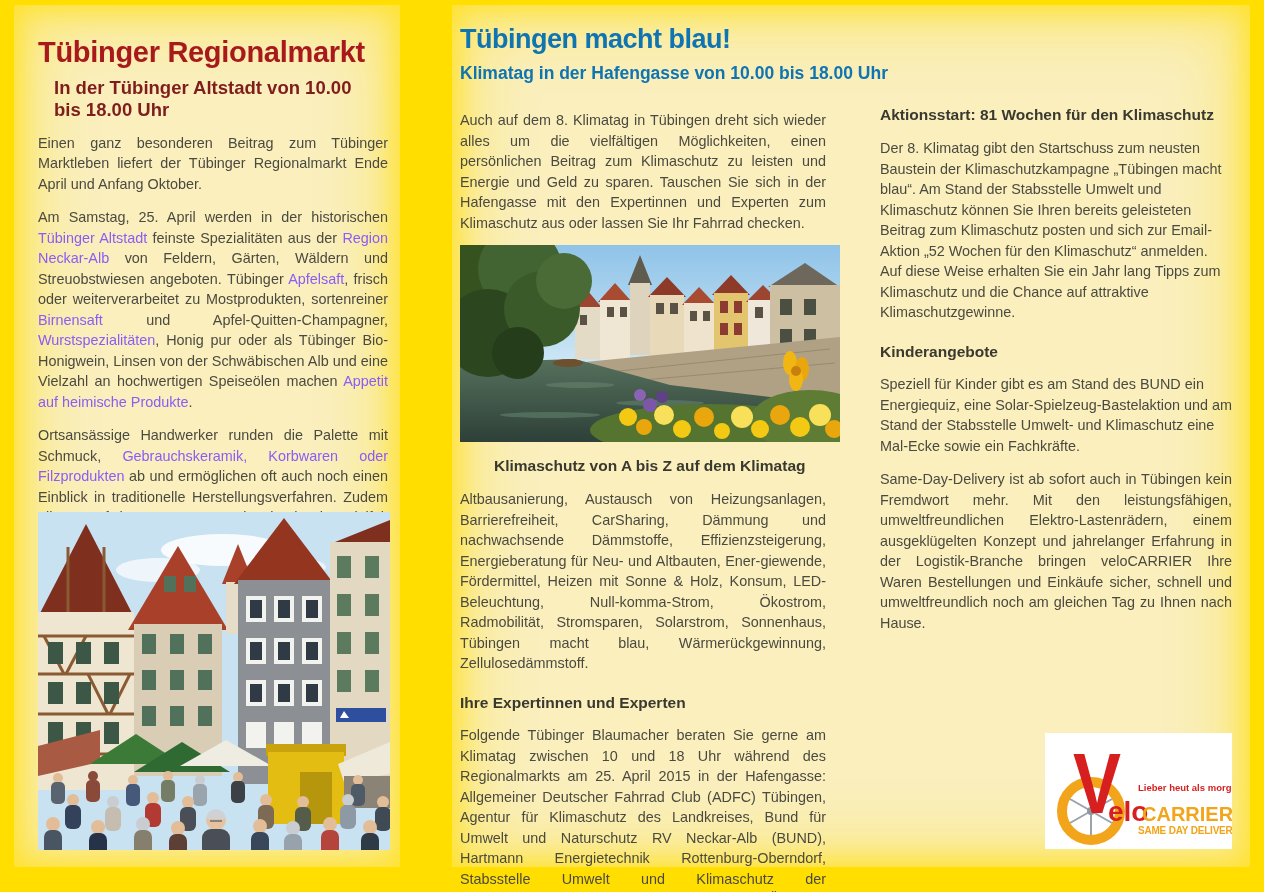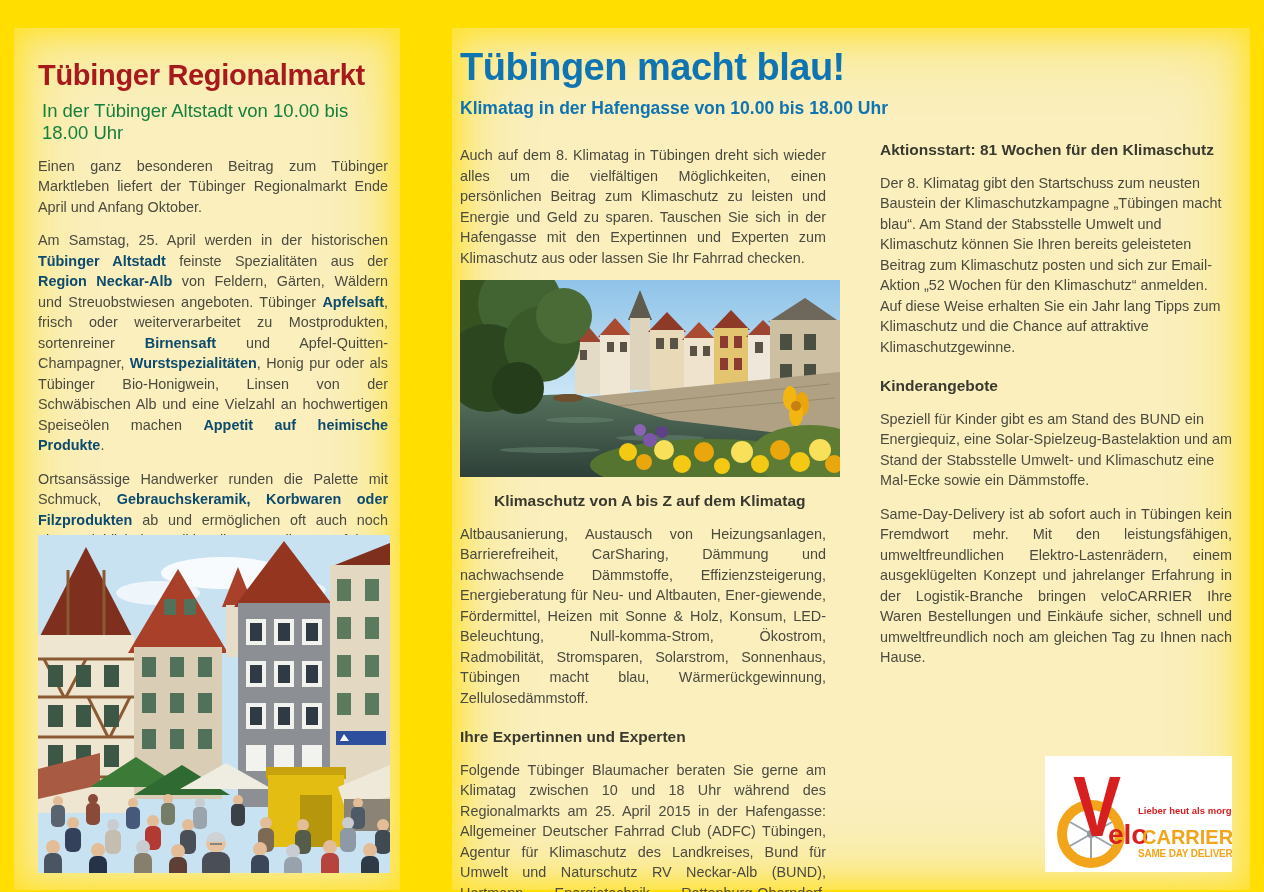--- a/index.html
+++ b/index.html
@@ -2,37 +2,37 @@
 <html lang="de"><head>
 <meta charset="utf-8">
 <style>
   html,body { margin:0; padding:0; background:#e9e9e9; }
   .page {
     position:relative; width:1264px; height:892px; overflow:hidden;
     background:#ffde00;
     font-family:"Liberation Sans","DejaVu Sans",sans-serif;
   }
   .panel {
-    position:absolute; top:28px; height:862px; box-sizing:border-box;
+    position:absolute; top:5px; height:862px; box-sizing:border-box;
     background:#faefbd;
     box-shadow: inset 0 0 26px 5px #ffe22e, inset 0 0 60px 22px rgba(255,222,0,.38);
   }
   .panel-left { left:14px; width:386px; padding:20px 12px 0 24px; }
   .panel-main { left:452px; width:798px; padding:20px 18px 0 8px; }
 
   .left-title { margin:12px 0 0; font-size:29px; line-height:1.05; font-weight:bold; color:#a8191c; letter-spacing:-.3px; }
-  .left-subtitle { margin:10px 4px 0; font-size:18.5px; line-height:1.15; font-weight:normal; color:#15803d; }
-
-  .main-title { margin:0; font-size:38px; line-height:1.05; font-weight:bold; color:#0f74b2; letter-spacing:-.5px; }
+  .left-subtitle { margin:10px 16px 0; font-size:18.5px; line-height:1.15; font-weight:bold; color:#7f1d1d; }
+
+  .main-title { margin:0; font-size:27px; line-height:1.05; font-weight:bold; color:#0f74b2; letter-spacing:-.5px; }
   .main-subtitle { margin:10px 0 0; font-size:17.5px; line-height:1.15; font-weight:bold; color:#0f74b2; }
 
   p.body { font-size:14.4px; line-height:20.5px; color:#4b4a40; margin:13px 0 0; hyphens:auto; }
   .just { text-align:justify; }
   .ragged { text-align:left; }
-  .b { font-weight:bold; color:#0c4a6e; }
+  .b { font-weight:normal; color:#8b5cf6; }
   .first-p { margin-top:24px; }
 
   h3.sec { margin:14px 0 0; font-size:15.5px; line-height:1.2; font-weight:bold; color:#3a392f; }
   .cols { display:flex; gap:54px; margin-top:14px; }
   .col1 { width:366px; }
   .col2 { width:356px; }
   .cols .body { }
   .cols h3.sec { margin-top:20px; }
   .col1 h3.sec:first-of-type { margin-top:15px;margin-left:34px; }
   .col2 h3.sec.first { margin-top:9px; }
@@ -387,21 +387,21 @@
 
         <h3 class="sec">Ihre Expertinnen und Experten</h3>
         <p class="body just">Folgende Tübinger Blaumacher beraten Sie gerne am Klimatag zwischen 10 und 18 Uhr während des Regionalmarkts am 25. April 2015 in der Hafengasse: Allgemeiner Deutscher Fahrrad Club (ADFC) Tübingen, Agentur für Klimaschutz des Landkreises, Bund für Umwelt und Naturschutz RV Neckar-Alb (BUND), Hartmann Energietechnik Rottenburg-Oberndorf, Stabsstelle Umwelt und Klimaschutz der Stadtverwaltung, Stadtwerke Tübingen, Ökostadt Tübingen – teilAuto Carsharing, Umweltzentrum Tübingen, Arbeitskreis Energie.</p>
       </div>
 
       <div class="col2">
         <h3 class="sec first">Aktionsstart: 81 Wochen für den Klimaschutz</h3>
         <p class="body ragged">Der 8. Klimatag gibt den Startschuss zum neusten Baustein der Klimaschutzkampagne „Tübingen macht blau“. Am Stand der Stabsstelle Umwelt und Klimaschutz können Sie Ihren bereits geleisteten Beitrag zum Klimaschutz posten und sich zur Email-Aktion „52 Wochen für den Klimaschutz“ anmelden. Auf diese Weise erhalten Sie ein Jahr lang Tipps zum Klimaschutz und die Chance auf attraktive Klimaschutzgewinne.</p>
 
         <h3 class="sec">Kinderangebote</h3>
-        <p class="body ragged">Speziell für Kinder gibt es am Stand des BUND ein Energiequiz, eine Solar-Spielzeug-Bastelaktion und am Stand der Stabsstelle Umwelt- und Klimaschutz eine Mal-Ecke sowie ein Dämmstoffe.</p>
+        <p class="body ragged">Speziell für Kinder gibt es am Stand des BUND ein Energiequiz, eine Solar-Spielzeug-Bastelaktion und am Stand der Stabsstelle Umwelt- und Klimaschutz eine Mal-Ecke sowie ein Fachkräfte.</p>
 
 
         <p class="body just">Same-Day-Delivery ist ab sofort auch in Tübingen kein Fremdwort mehr. Mit den leistungsfähigen, umweltfreundlichen Elektro-Lastenrädern, einem ausgeklügelten Konzept und jahrelanger Erfahrung in der Logistik-Branche bringen veloCARRIER Ihre Waren Bestellungen und Einkäufe sicher, schnell und umweltfreundlich noch am gleichen Tag zu Ihnen nach Hause.</p>
       </div>
     </div>
 
     <figure class="velo-logo">
       <svg viewBox="0 0 187 116" width="187" height="116" font-family="Liberation Sans, DejaVu Sans, sans-serif">
         <rect width="187" height="116" fill="#ffffff"></rect>
         <g>

